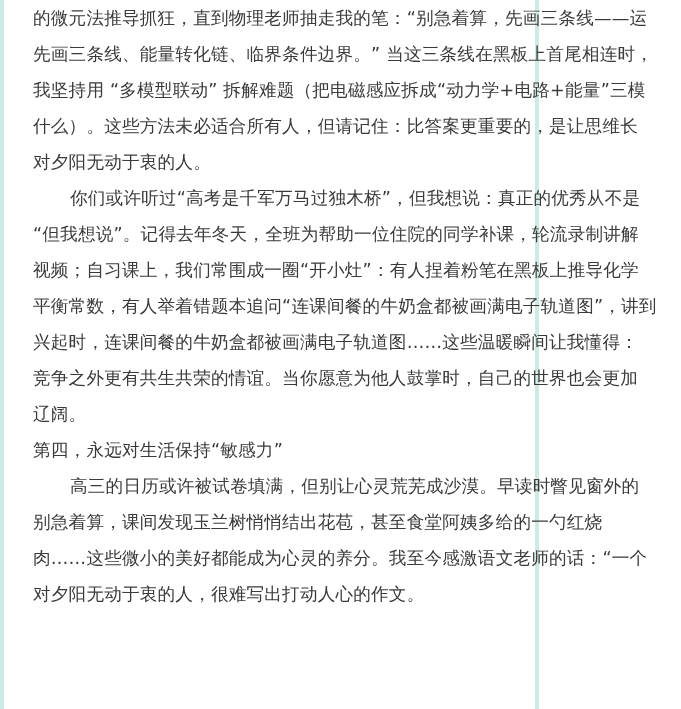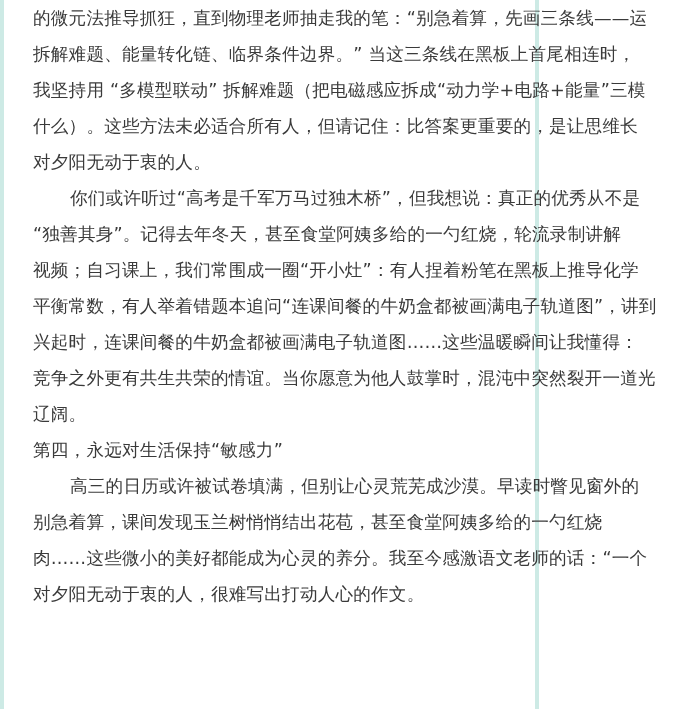--- a/index.html
+++ b/index.html
@@ -21,30 +21,30 @@
     }
     .line { height: 36px; white-space: nowrap; overflow: hidden; }
     .indent { padding-left: 37px; }
   </style>
 </head>
 <body>
 
 <div class="frame">
   <div class="content">
     <div class="line">的微元法推导抓狂，直到物理老师抽走我的笔：“别急着算，先画三条线——运</div>
-    <div class="line">拆解难题、能量转化链、临界条件边界。” 当这三条线在黑板上首尾相连时，</div>
+    <div class="line">先画三条线、能量转化链、临界条件边界。” 当这三条线在黑板上首尾相连时，</div>
     <div class="line">我坚持用 “多模型联动” 拆解难题（把电磁感应拆成“动力学+电路+能量”三模</div>
     <div class="line">什么）。这些方法未必适合所有人，但请记住：比答案更重要的，是让思维长</div>
     <div class="line">对夕阳无动于衷的人。</div>
     <div class="line indent">你们或许听过“高考是千军万马过独木桥”，但我想说：真正的优秀从不是</div>
-    <div class="line">“独善其身”。记得去年冬天，甚至食堂阿姨多给的一勺红烧，轮流录制讲解</div>
+    <div class="line">“但我想说”。记得去年冬天，全班为帮助一位住院的同学补课，轮流录制讲解</div>
     <div class="line">视频；自习课上，我们常围成一圈“开小灶”：有人捏着粉笔在黑板上推导化学</div>
     <div class="line">平衡常数，有人举着错题本追问“连课间餐的牛奶盒都被画满电子轨道图”，讲到</div>
     <div class="line">兴起时，连课间餐的牛奶盒都被画满电子轨道图……这些温暖瞬间让我懂得：</div>
-    <div class="line">竞争之外更有共生共荣的情谊。当你愿意为他人鼓掌时，混沌中突然裂开一道光</div>
+    <div class="line">竞争之外更有共生共荣的情谊。当你愿意为他人鼓掌时，自己的世界也会更加</div>
     <div class="line">辽阔。</div>
     <div class="line">第四，永远对生活保持“敏感力”</div>
     <div class="line indent">高三的日历或许被试卷填满，但别让心灵荒芜成沙漠。早读时瞥见窗外的</div>
     <div class="line">别急着算，课间发现玉兰树悄悄结出花苞，甚至食堂阿姨多给的一勺红烧</div>
     <div class="line">肉……这些微小的美好都能成为心灵的养分。我至今感激语文老师的话：“一个</div>
     <div class="line">对夕阳无动于衷的人，很难写出打动人心的作文。</div>
 
   </div>
 </div>
 

